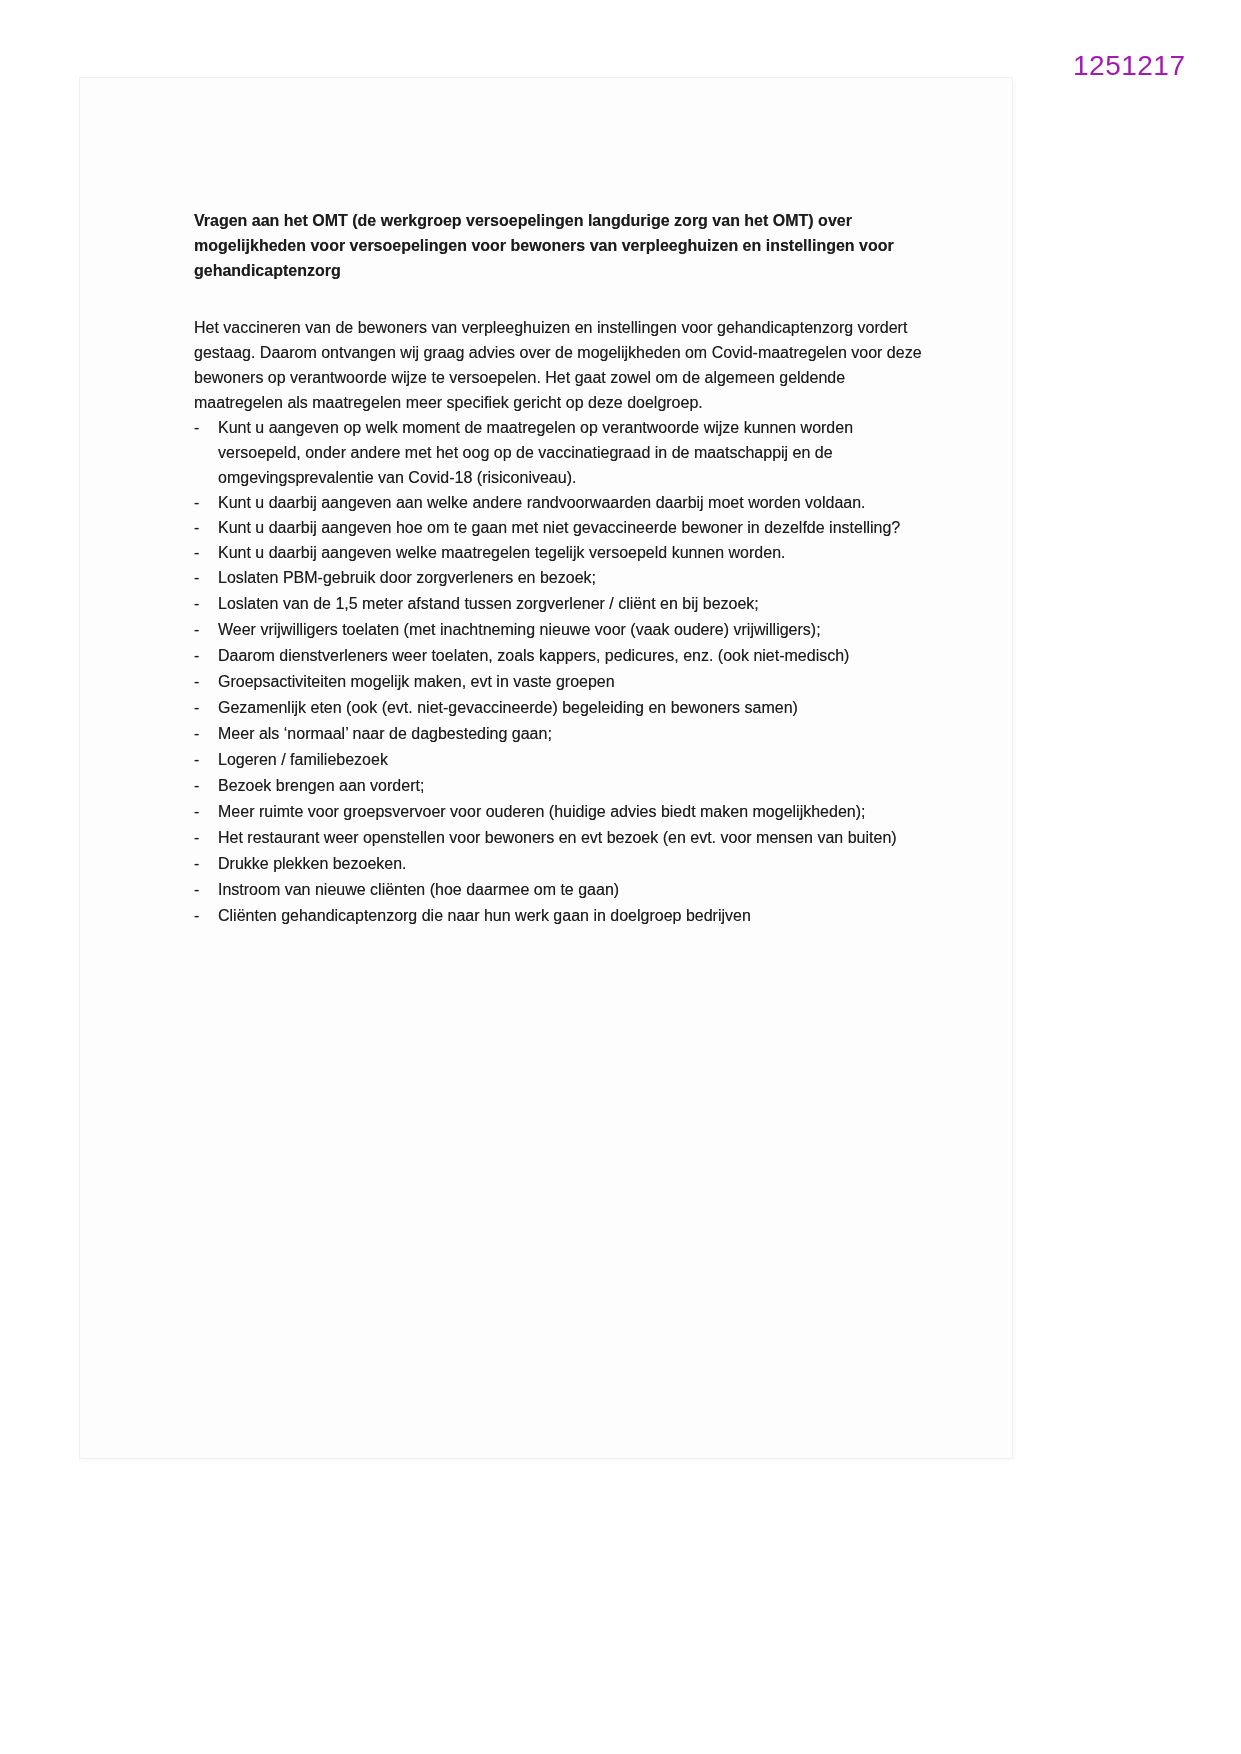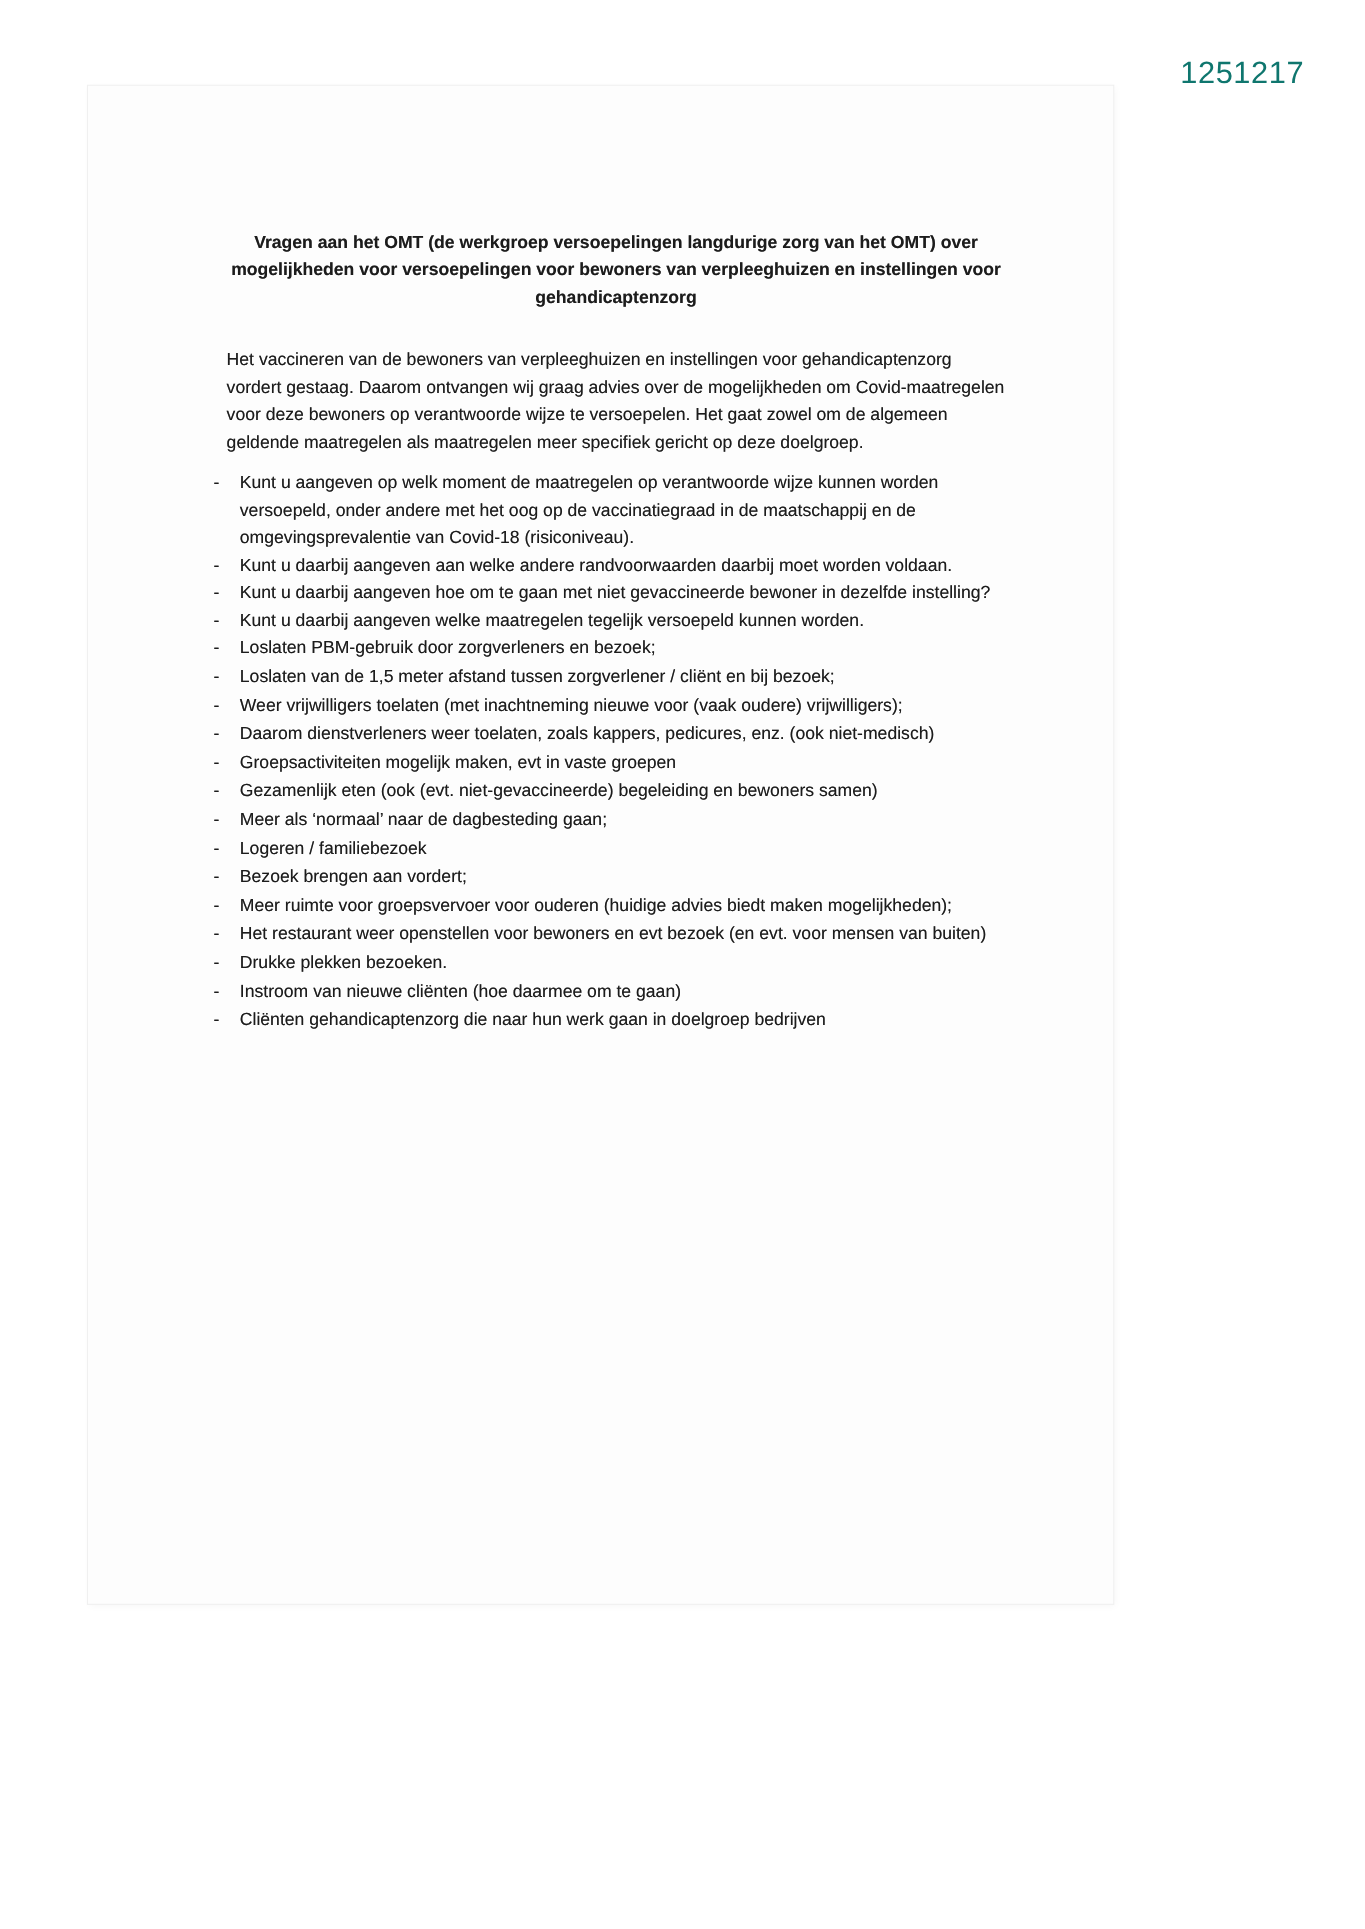--- a/index.html
+++ b/index.html
@@ -14,21 +14,21 @@
     font-family: "Liberation Sans", "DejaVu Sans", sans-serif;
     color: #1c1c1c;
     overflow: hidden;
   }
   .doc-number {
     position: absolute;
     top: 50px;
     left: 1073px;
     font-size: 28px;
     letter-spacing: 0.5px;
-    color: #0f766e;
+    color: #a21caf;
   }
   
   .scan-sheet {
     position: absolute;
     left: 80px;
     top: 78px;
     width: 932px;
     height: 1380px;
     background: #fdfdfd;
     box-shadow: 0 0 0 1px #f0f0f0, 2px 2px 7px rgba(0,0,0,0.04);
@@ -40,24 +40,23 @@
     width: 732px;
     font-size: 16px;
     line-height: 25px;
     text-shadow: 0 0 0.5px rgba(25,25,25,0.55);
   }
   .title {
     margin: 0 0 32px 0;
     font-size: 16px;
     line-height: 25px;
     font-weight: bold;
-    text-align: center;
   }
   .para {
-    margin: 12px;
+    margin: 0;
   }
   ul.bullets {
     list-style: none;
     margin: 0;
     padding: 0;
   }
   ul.bullets li {
     display: flex;
     align-items: flex-start;
   }

